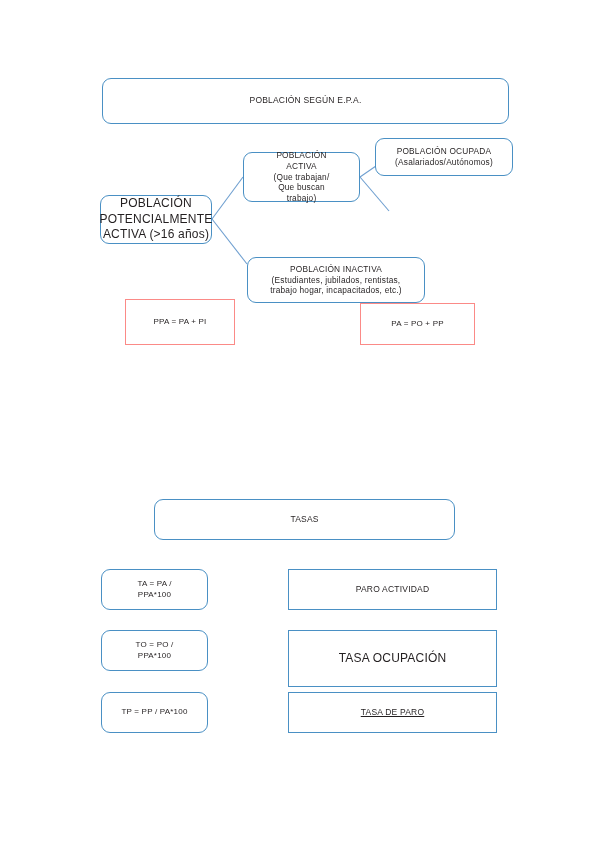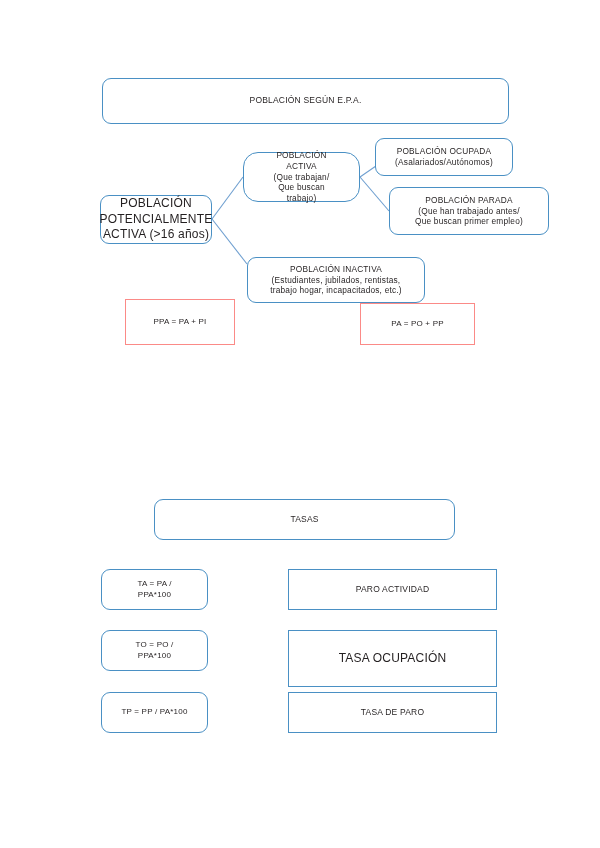--- a/index.html
+++ b/index.html
@@ -76,42 +76,37 @@
   <div class="node" style="left:102px; top:78px; width:407px; height:46px; font-size:8.5px;">
     <span class="txt">POBLACIÓN SEGÚN E.P.A.</span>
   </div>
 
   <div class="node" style="left:100px; top:195px; width:112px; height:49px; font-size:12px;">
     <span class="txt">POBLACIÓN
 POTENCIALMENTE
 ACTIVA (&gt;16 años)</span>
   </div>
 
-  <div class="node" style="left:243px; top:152px; width:117px; height:50px; font-size:8.3px;border-radius:15px;">
+  <div class="node" style="left:243px; top:152px; width:117px; height:50px; font-size:8.3px;">
     <span class="txt">POBLACIÓN ACTIVA
 (Que trabajan/
 Que buscan trabajo)</span>
   </div>
 
   <div class="node" style="left:247px; top:257px; width:178px; height:46px; font-size:8.3px;">
     <span class="txt">POBLACIÓN INACTIVA
 (Estudiantes, jubilados, rentistas,
 trabajo hogar, incapacitados, etc.)</span>
   </div>
 
   <div class="node" style="left:375px; top:138px; width:138px; height:38px; font-size:8.3px;">
     <span class="txt">POBLACIÓN OCUPADA
 (Asalariados/Autónomos)</span>
   </div>
 
-  <div class="node" style="left:389px; top:187px; width:160px; height:48px; font-size:8.3px;">
-    <span class="txt">POBLACIÓN PARADA
-(Que han trabajado antes/
-Que buscan primer empleo)</span>
-  </div>
 
   <div class="node red" style="left:125px; top:299px; width:110px; height:46px; font-size:8px;">
     <span class="txt">PPA = PA + PI</span>
   </div>
 
   <div class="node red" style="left:360px; top:303px; width:115px; height:42px; font-size:8px;">
     <span class="txt">PA = PO + PP</span>
   </div>
 
   <div class="node" style="left:154px; top:499px; width:301px; height:41px; font-size:8.5px;">
@@ -128,17 +123,17 @@
   <div class="node" style="left:101px; top:630px; width:107px; height:41px; font-size:8px;">
     <span class="txt">TO = PO / PPA*100</span>
   </div>
   <div class="node sharp" style="left:288px; top:630px; width:209px; height:57px; font-size:12px;">
     <span class="txt">TASA OCUPACIÓN</span>
   </div>
 
   <div class="node" style="left:101px; top:692px; width:107px; height:41px; font-size:8px;">
     <span class="txt">TP = PP / PA*100</span>
   </div>
-  <div class="node sharp" style="left:288px; top:692px; width:209px; height:41px; font-size:8.5px;">
+  <div class="node sharp" style="left:288px; top:692px; width:209px; height:41px; font-size:8.5px;text-decoration:underline;">
     <span class="txt">TASA DE PARO</span>
   </div>
 
 </div>
 
 </body></html>

